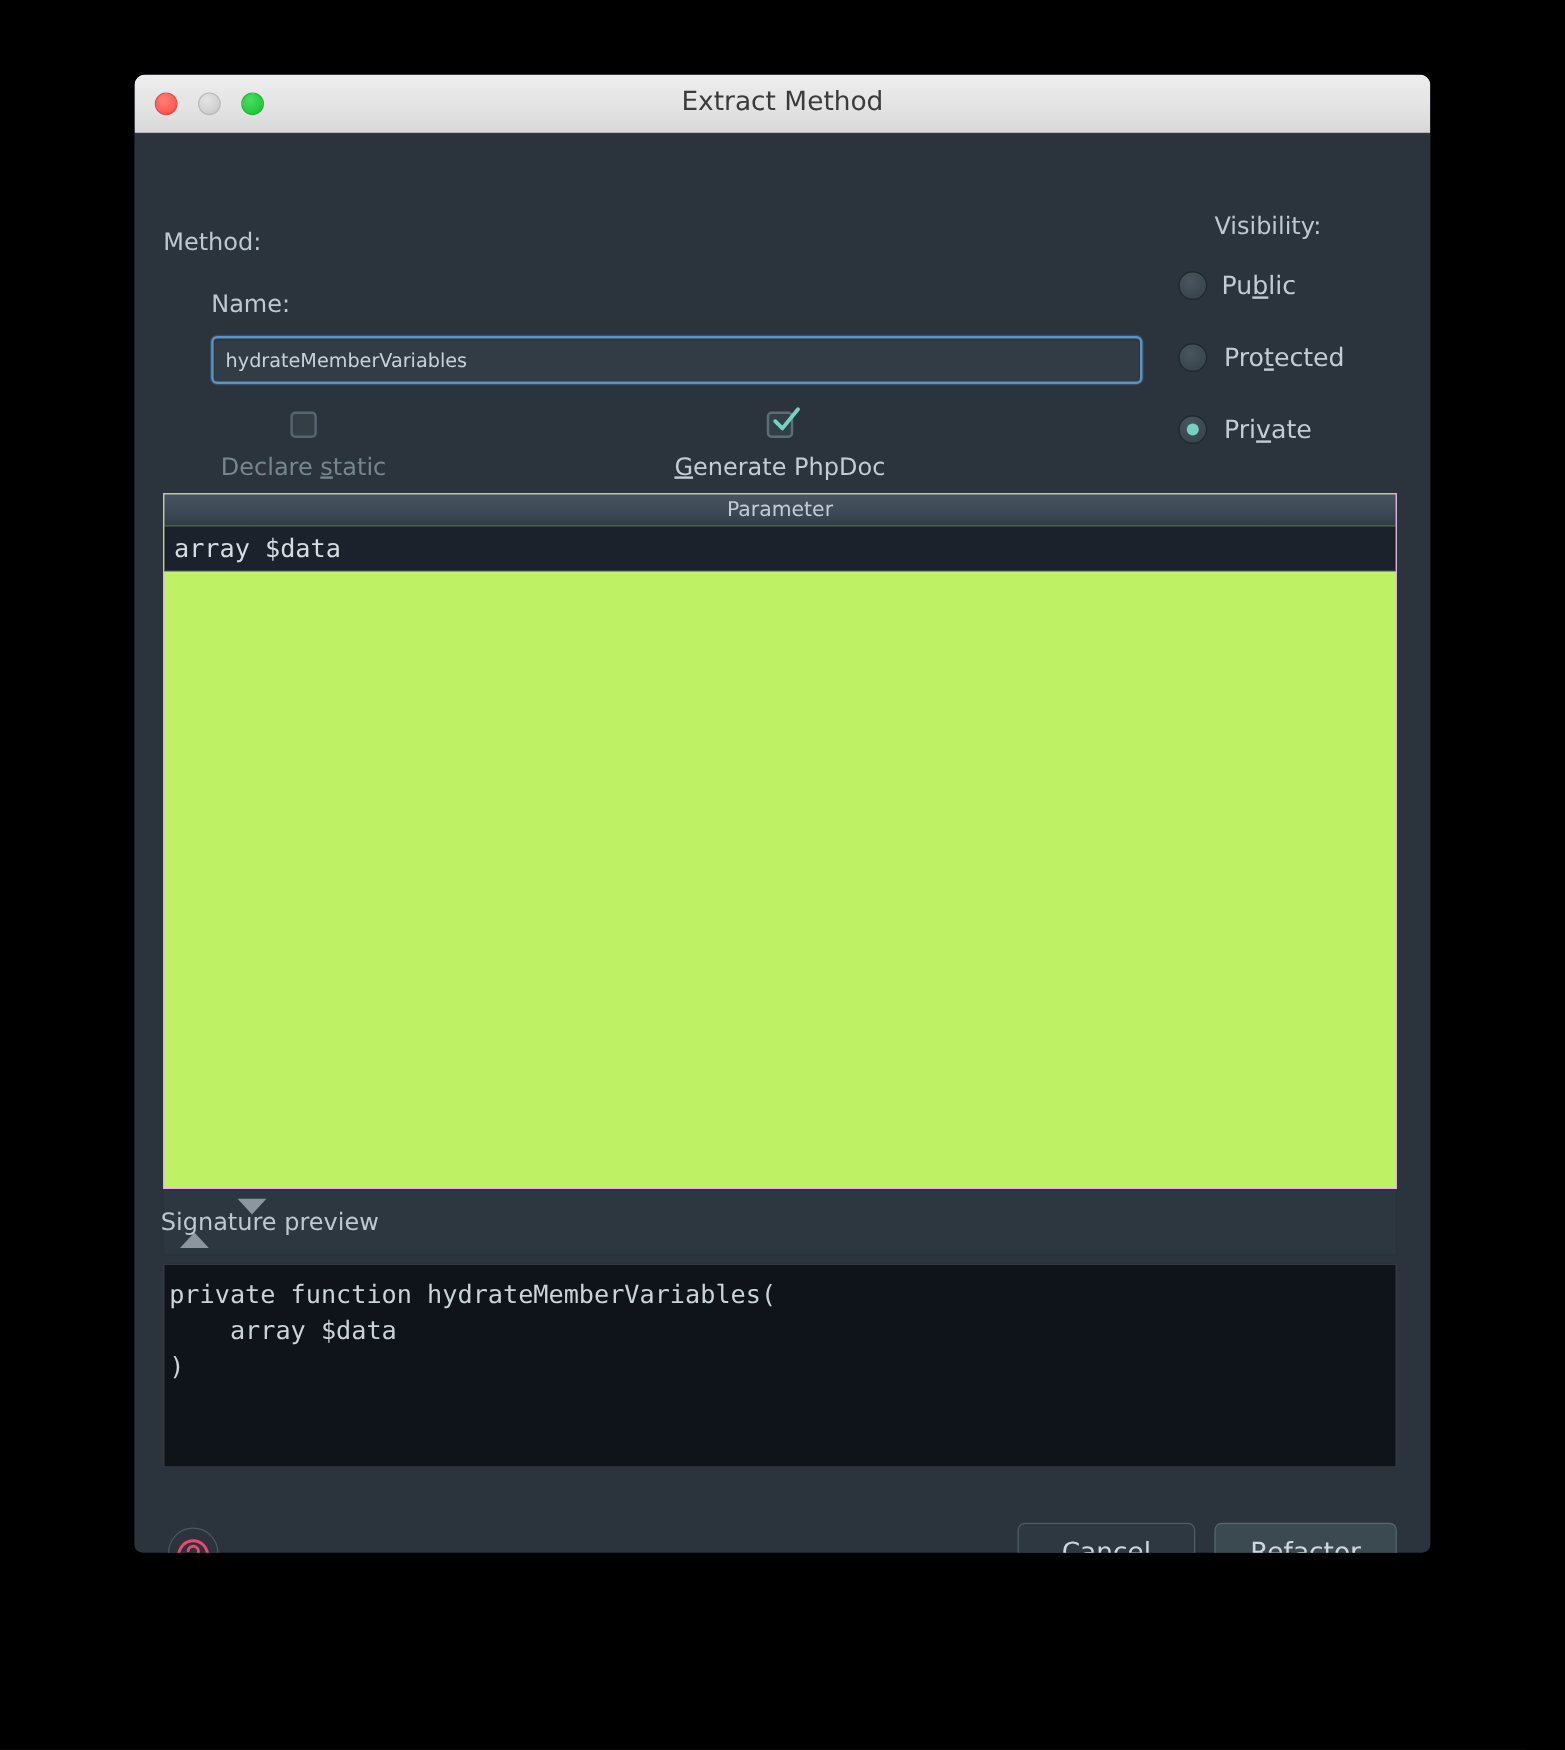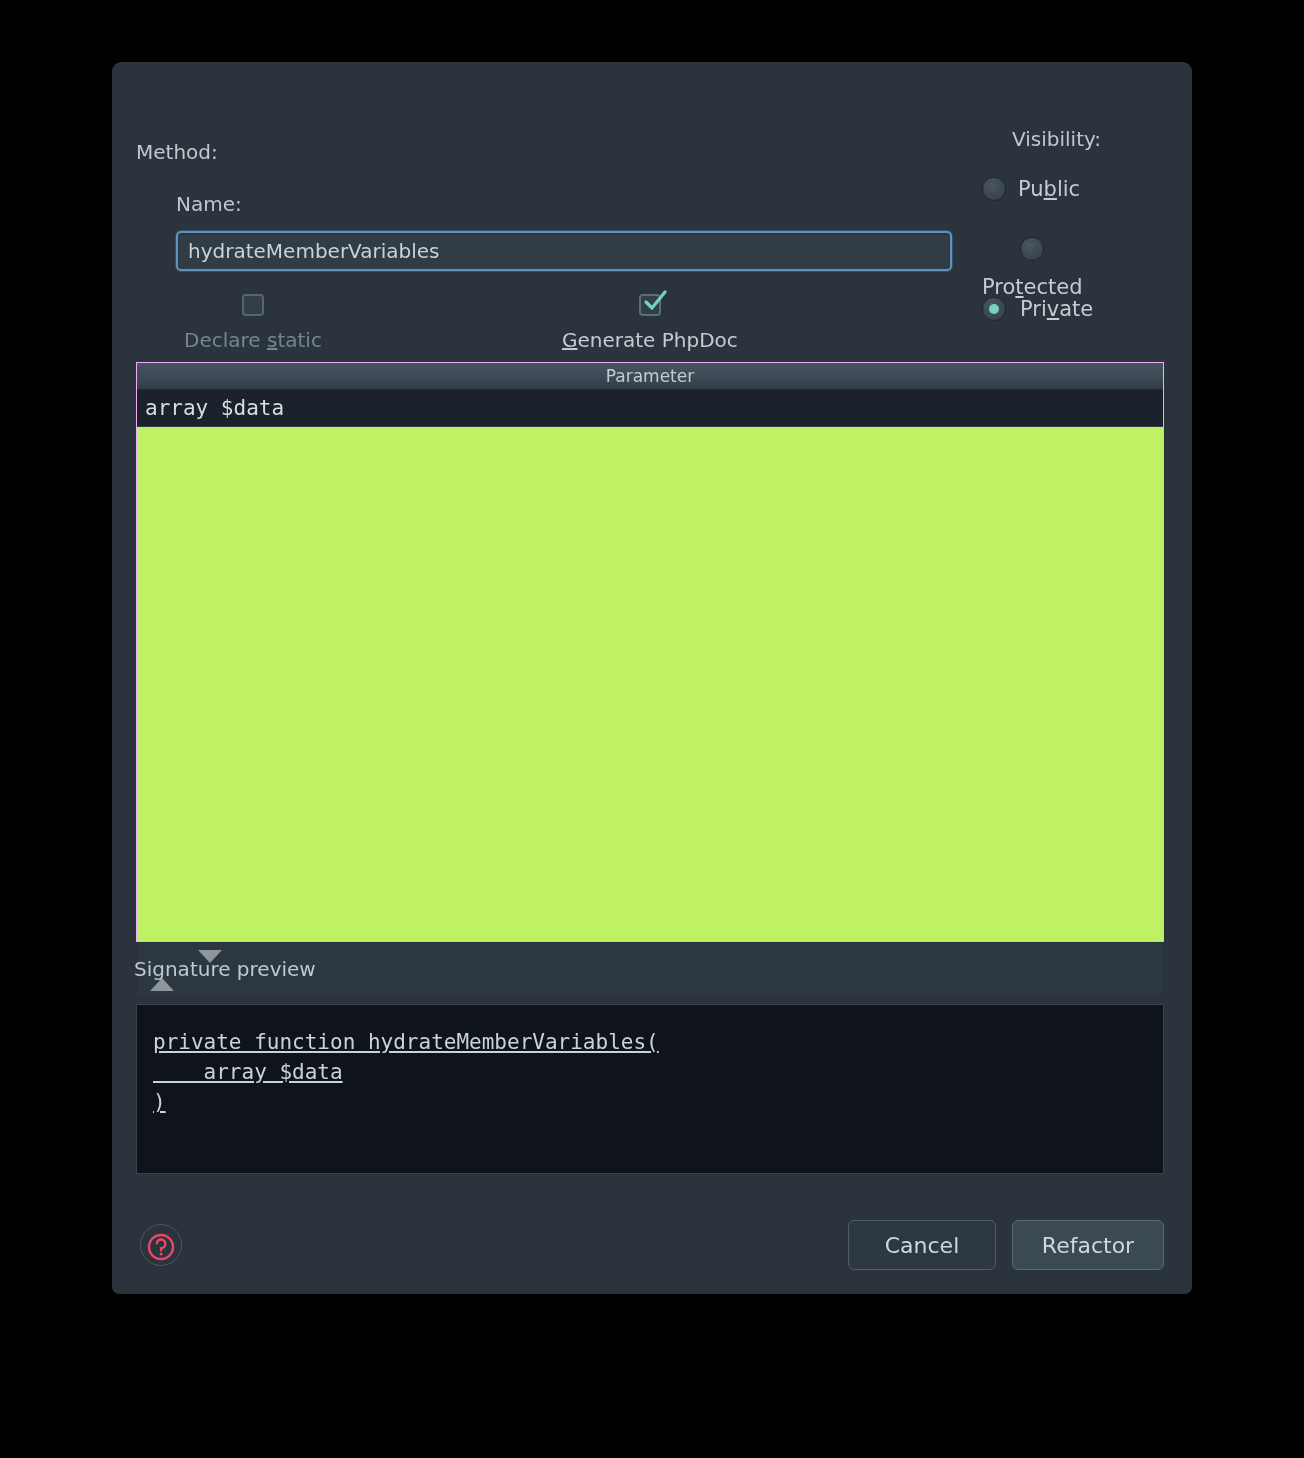--- a/index.html
+++ b/index.html
@@ -81,21 +81,21 @@
     left: 64px;
     top: 169px;
     width: 776px;
     height: 40px;
     box-sizing: border-box;
     background: #323c45;
     border: 2px solid #5b93c4;
     border-radius: 5px;
     color: #c8d2d8;
     font-family: "DejaVu Sans", "Liberation Sans", sans-serif;
-    font-size: 20px;
+    font-size: 16px;
     padding: 0 10px;
     outline: none;
     box-shadow: 0 0 0 1px rgba(91,147,196,0.28), inset 0 1px 2px rgba(0,0,0,0.22);
   }
 
   
   .checkrow {
     position: absolute;
     display: flex;
     align-items: center;
@@ -131,21 +131,21 @@
   
   .radiorow {
     position: absolute;
     display: flex;
     align-items: center;
     gap: 14px;
     white-space: nowrap;
     left: 870px;
   }
   #radio-public    { top: 115px; gap: 12px; }
-  #radio-protected { top: 175px; flex-direction: column; }
+  #radio-protected { top: 175px; }
   #radio-private   { top: 235px; }
 
   .rbox {
     position: relative;
     width: 24px;
     height: 24px;
     border-radius: 50%;
     box-sizing: border-box;
     background: radial-gradient(circle at 40% 32%, #49565f 0%, #3a454d 70%, #333d45 100%);
     border: 1px solid #1f272d;
@@ -239,27 +239,26 @@
     top: 942px;
     width: 1028px;
     height: 170px;
     box-sizing: border-box;
     background: #0e1419;
     border: 1px solid #3a434b;
     padding: 10px 0 0 4px;
     overflow: hidden;
   }
   #sig-text {
-    margin: 12px;
+    margin: 0;
     font-family: "DejaVu Sans Mono", "Liberation Mono", monospace;
     font-size: 21px;
     line-height: 30px;
     color: #c9d3da;
     white-space: pre;
-    text-decoration: underline;
   }
 
   
   #help-button {
     position: absolute;
     left: 28px;
     top: 1162px;
     width: 42px;
     height: 42px;
     border-radius: 50%;
@@ -293,20 +292,26 @@
     width: 152px;
     background: #3a4a50;
     border: 1px solid #566a70;
   }
 </style>
 </head>
 <body>
 
 <div id="dialog">
 
+  <div id="titlebar">
+    <button class="traffic close"></button>
+    <button class="traffic min"></button>
+    <button class="traffic zoom"></button>
+    <div id="window-title">Extract Method</div>
+  </div>
 
   <div id="content">
 
     <div class="lbl" id="method-label">Method:</div>
     <div class="lbl" id="name-label">Name:</div>
 
     <input id="name-input" type="text" value="hydrateMemberVariables" placeholder="Method name" style="">
 
     <div class="checkrow" id="declare-static-row">
       <span class="cbox"></span>

